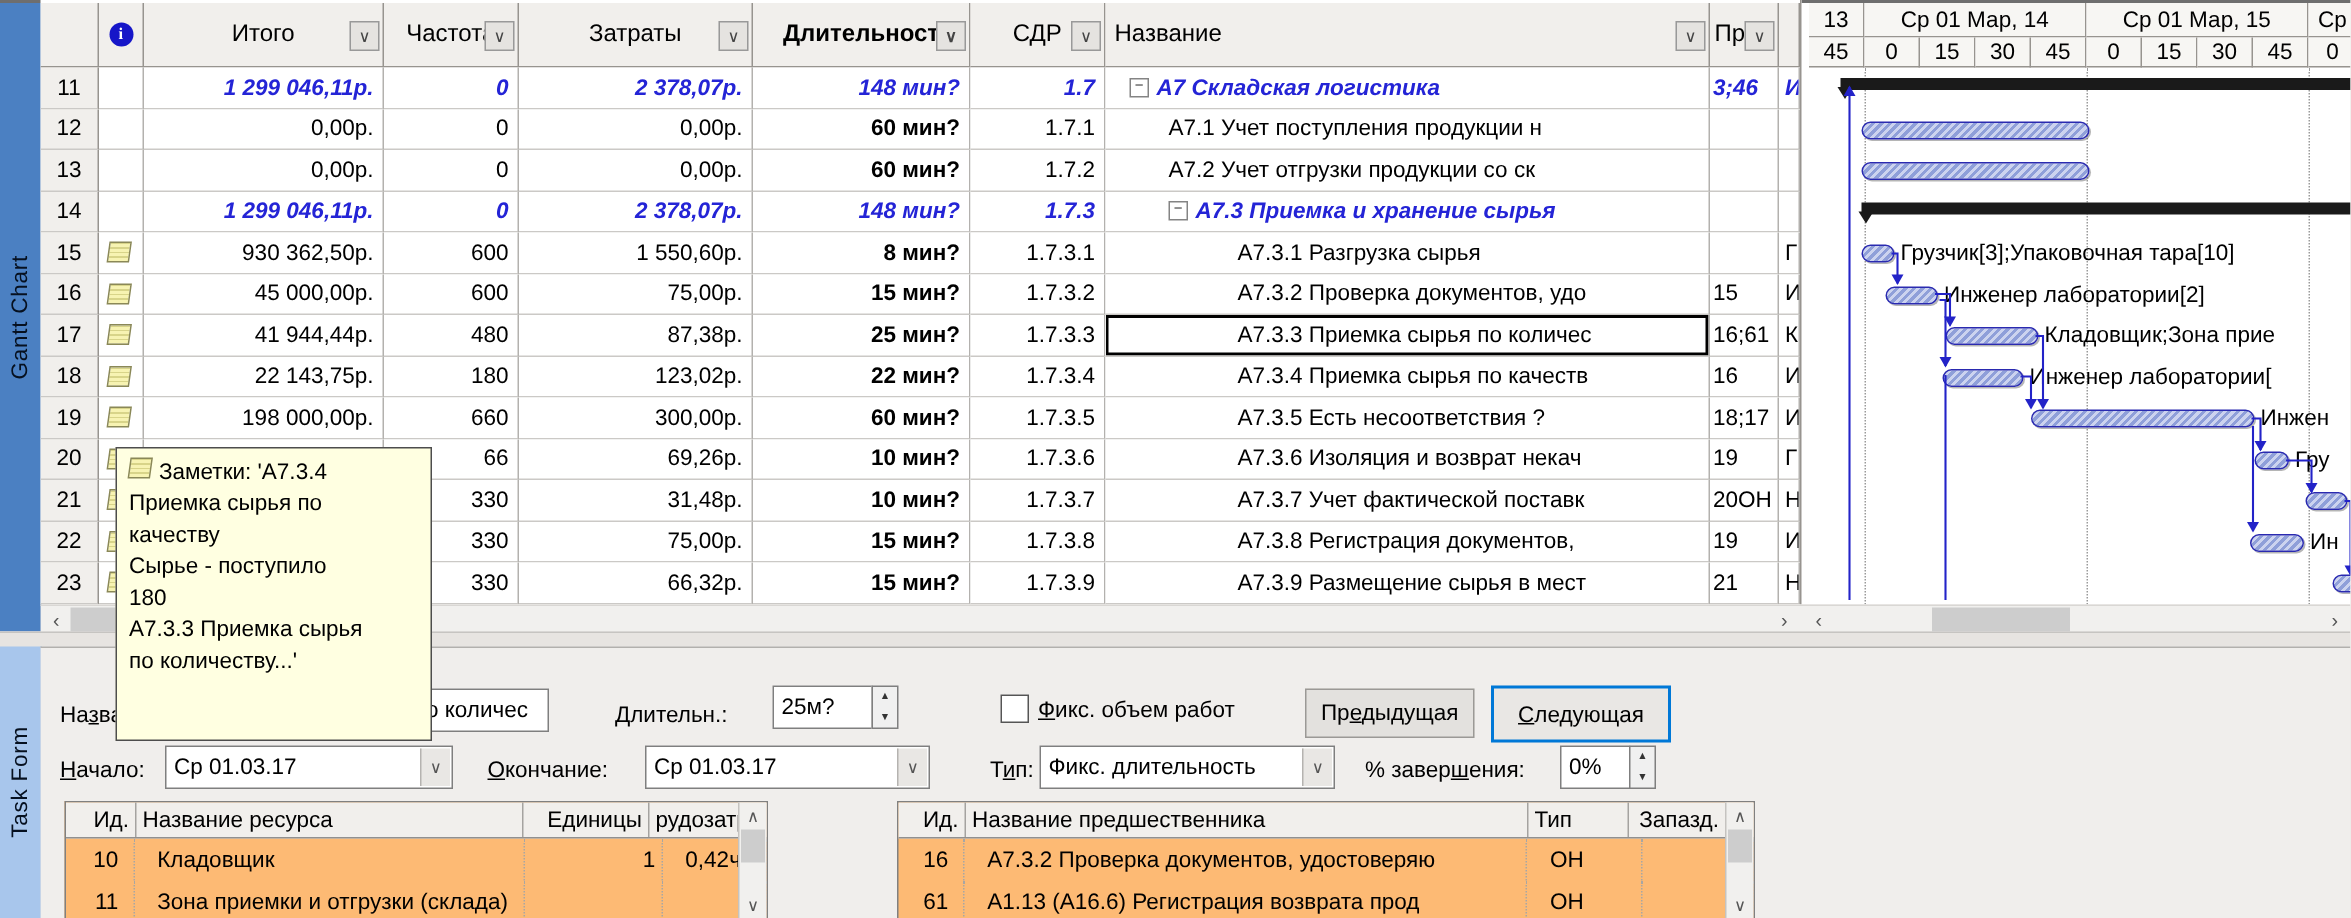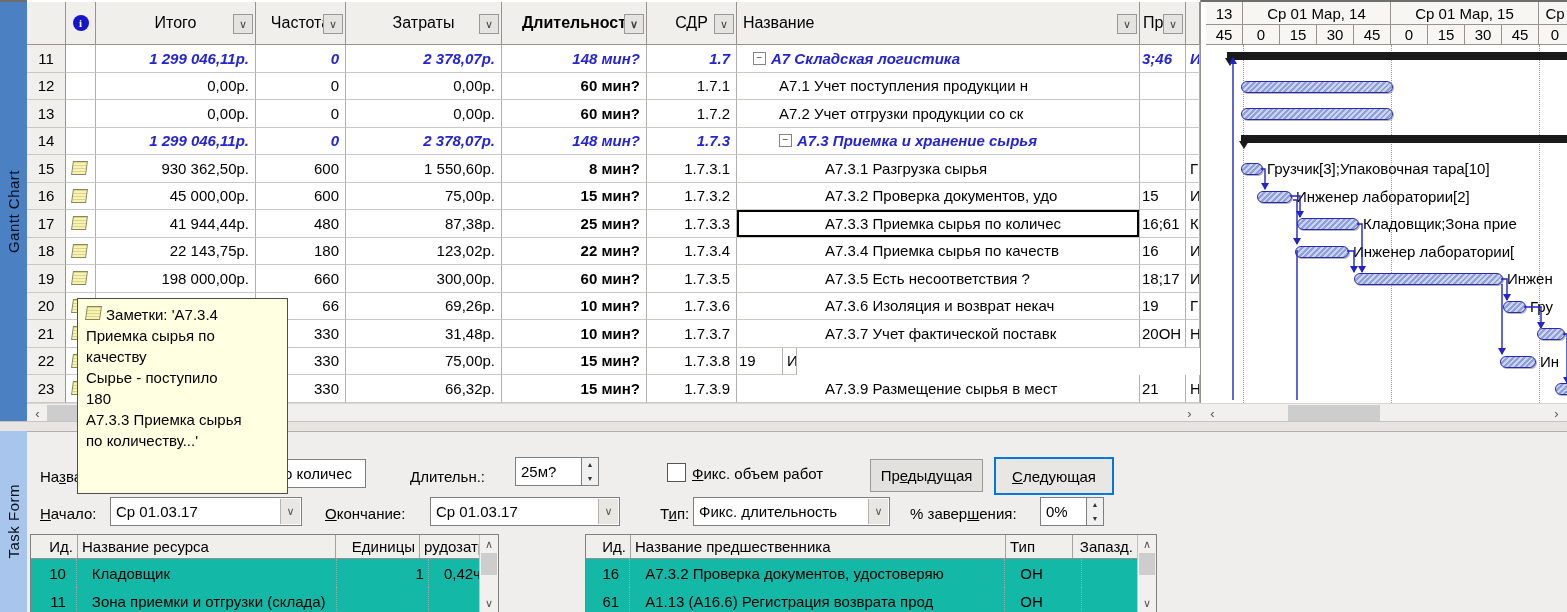--- a/index.html
+++ b/index.html
@@ -64,21 +64,21 @@
       align-items:center;padding:0 5px;box-sizing:border-box;white-space:nowrap;overflow:hidden;}
   .combo-arrow{position:absolute;right:1px;top:1px;bottom:1px;width:19px;background:#e9e7e4;border-left:1px solid #b5b3b0;
       color:#555;font-size:11px;display:flex;align-items:center;justify-content:center;}
   .spin{position:absolute;width:18px;background:#f0f0f0;border:1px solid #7f7f7f;box-sizing:border-box;}
   .spin div{height:50%;display:flex;align-items:center;justify-content:center;font-size:7px;color:#333;}
   .btn{position:absolute;background:#e3e1de;border:1px solid #9b9996;font-size:15px;display:flex;
       align-items:center;justify-content:center;}
   .btn.focus{border:2px solid #0078d7;background:#e9e7e4;}
   .checkbox{position:absolute;width:17px;height:17px;background:#fff;border:1px solid #555;}
   
-  .btable{position:absolute;background:#14b8a6;border:1px solid #808080;box-sizing:border-box;}
+  .btable{position:absolute;background:#fdba74;border:1px solid #808080;box-sizing:border-box;margin-left:13px;}
   .btable .hrow{display:flex;height:23px;background:#f1efec;border-bottom:1px solid #909090;}
   .btable .hrow .bcell{font-size:15px;border-right:1px solid #a5a3a0;}
   .btable .brow{display:flex;height:28px;gap:11px;}
   .bcell{display:flex;align-items:center;box-sizing:border-box;overflow:hidden;white-space:nowrap;
       border-right:1px dotted #a8a6a3;font-size:15px;padding:0 4px;}
   .vscroll{position:absolute;top:0;bottom:0;width:18px;background:#f1f0ee;border-left:1px solid #c5c3c0;}
   .vs-btn{position:absolute;left:1px;width:16px;height:16px;color:#555;font-size:11px;display:flex;
       align-items:center;justify-content:center;}
   .vs-thumb{position:absolute;left:1px;width:16px;background:#cdcdcd;}
   
@@ -305,20 +305,23 @@
         <div class="trow" style="height: 27.5px;">
           <div class="cell c-num">22</div>
           <div class="cell c-ind">
             <span class="note"></span>
           </div>
           <div class="cell c-itogo num"></div>
           <div class="cell c-chast num">330</div>
           <div class="cell c-zatr num">75,00р.</div>
           <div class="cell c-dlit num">15 мин?</div>
           <div class="cell c-sdr num">1.7.3.8</div>
+          <div class="cell c-name" style="padding-left: 88px;">
+            <span>А7.3.8 Регистрация документов,</span>
+          </div>
           <div class="cell c-pred" style="padding-left: 2px;">19</div>
           <div class="cell c-res" style="padding-left: 4px;">И</div>
         </div>
         <div class="trow" style="height: 27.5px;">
           <div class="cell c-num">23</div>
           <div class="cell c-ind">
             <span class="note"></span>
           </div>
           <div class="cell c-itogo num"></div>
           <div class="cell c-chast num">330</div>

